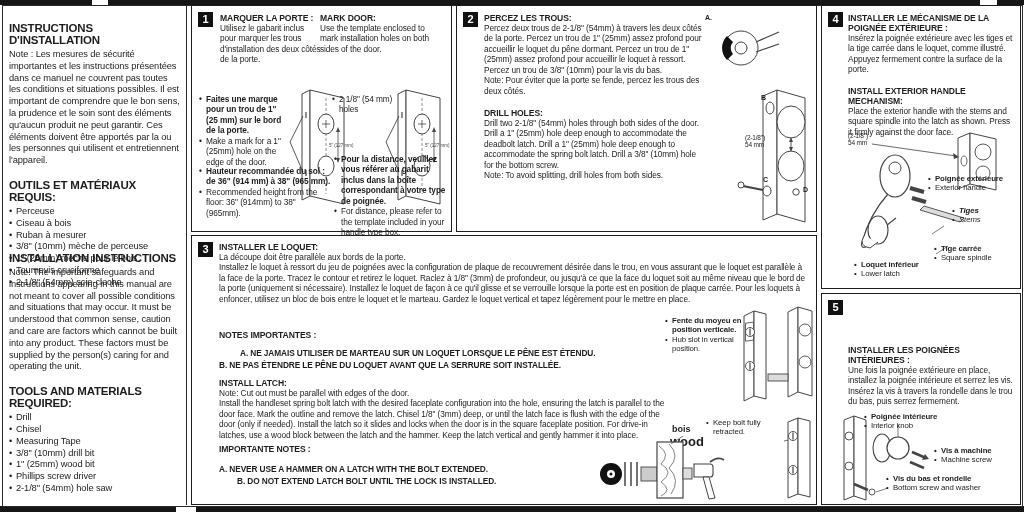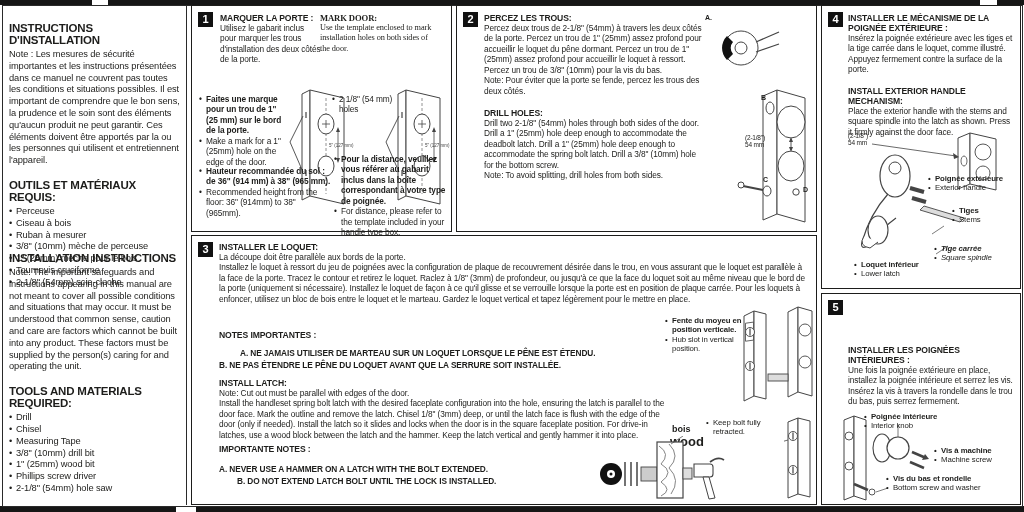--- a/index.html
+++ b/index.html
@@ -61,21 +61,21 @@
   <div class="bl t9">Phillips screw driver</div>
   <div class="bl t9">2-1/8" (54mm) hole saw</div>
 </div>
 
 <div class="panel" style="left:191px;top:5px;width:261px;height:227px;">
   <div class="badge">1</div>
   <div class="abs" style="left:28px;top:7px;width:102px;">
     <div class="h2">MARQUER LA PORTE :</div>
     <div class="t">Utilisez le gabarit inclus pour marquer les trous d'installation des deux côtés de la porte.</div>
   </div>
-  <div class="abs" style="left:128px;top:7px;width:118px;font-family:Liberation Serif, serif;">
+  <div class="abs" style="left:128px;top:7px;width:118px;">
     <div class="h2">MARK DOOR:</div>
     <div class="t">Use the template enclosed to mark installation holes on both sides of the door.</div>
   </div>
 
   <div class="abs" style="left:7px;top:88px;width:88px;">
     <div class="bl t bd">Faites une marque pour un trou de 1" (25 mm) sur le bord de la porte.</div>
     <div class="bl t">Make a mark for a 1" (25mm) hole on the edge of the door.</div>
   </div>
 
   <div class="abs" style="left:96px;top:78px;">
@@ -285,25 +285,25 @@
       <line x1="96" y1="124" x2="108" y2="116" stroke="#444" stroke-width="0.7"></line>
     </svg>
     <div class="abs tiny pre" style="left:8px;top:2px;width:32px;">(2-1/8")
 54 mm</div>
   </div>
 
   <div class="abs" style="left:106px;top:168px;width:88px;">
     <div class="bl lbl bd">Poignée extérieure</div>
     <div class="bl lbl">Exterior handle</div>
   </div>
-  <div class="abs" style="left:130px;top:200px;width:60px;">
+  <div class="abs" style="left:130px;top:200px;width:60px;font-style:italic;">
     <div class="bl lbl bd">Tiges</div>
     <div class="bl lbl">Stems</div>
   </div>
-  <div class="abs" style="left:112px;top:238px;width:80px;font-style:italic;">
+  <div class="abs" style="left:112px;top:238px;width:80px;">
     <div class="bl lbl bd">Tige carrée</div>
     <div class="bl lbl">Square spindle</div>
   </div>
   <div class="abs" style="left:32px;top:254px;width:80px;">
     <div class="bl lbl bd">Loquet inférieur</div>
     <div class="bl lbl">Lower latch</div>
   </div>
 </div>
 
 <div class="panel" style="left:821px;top:293px;width:200px;height:212px;">

